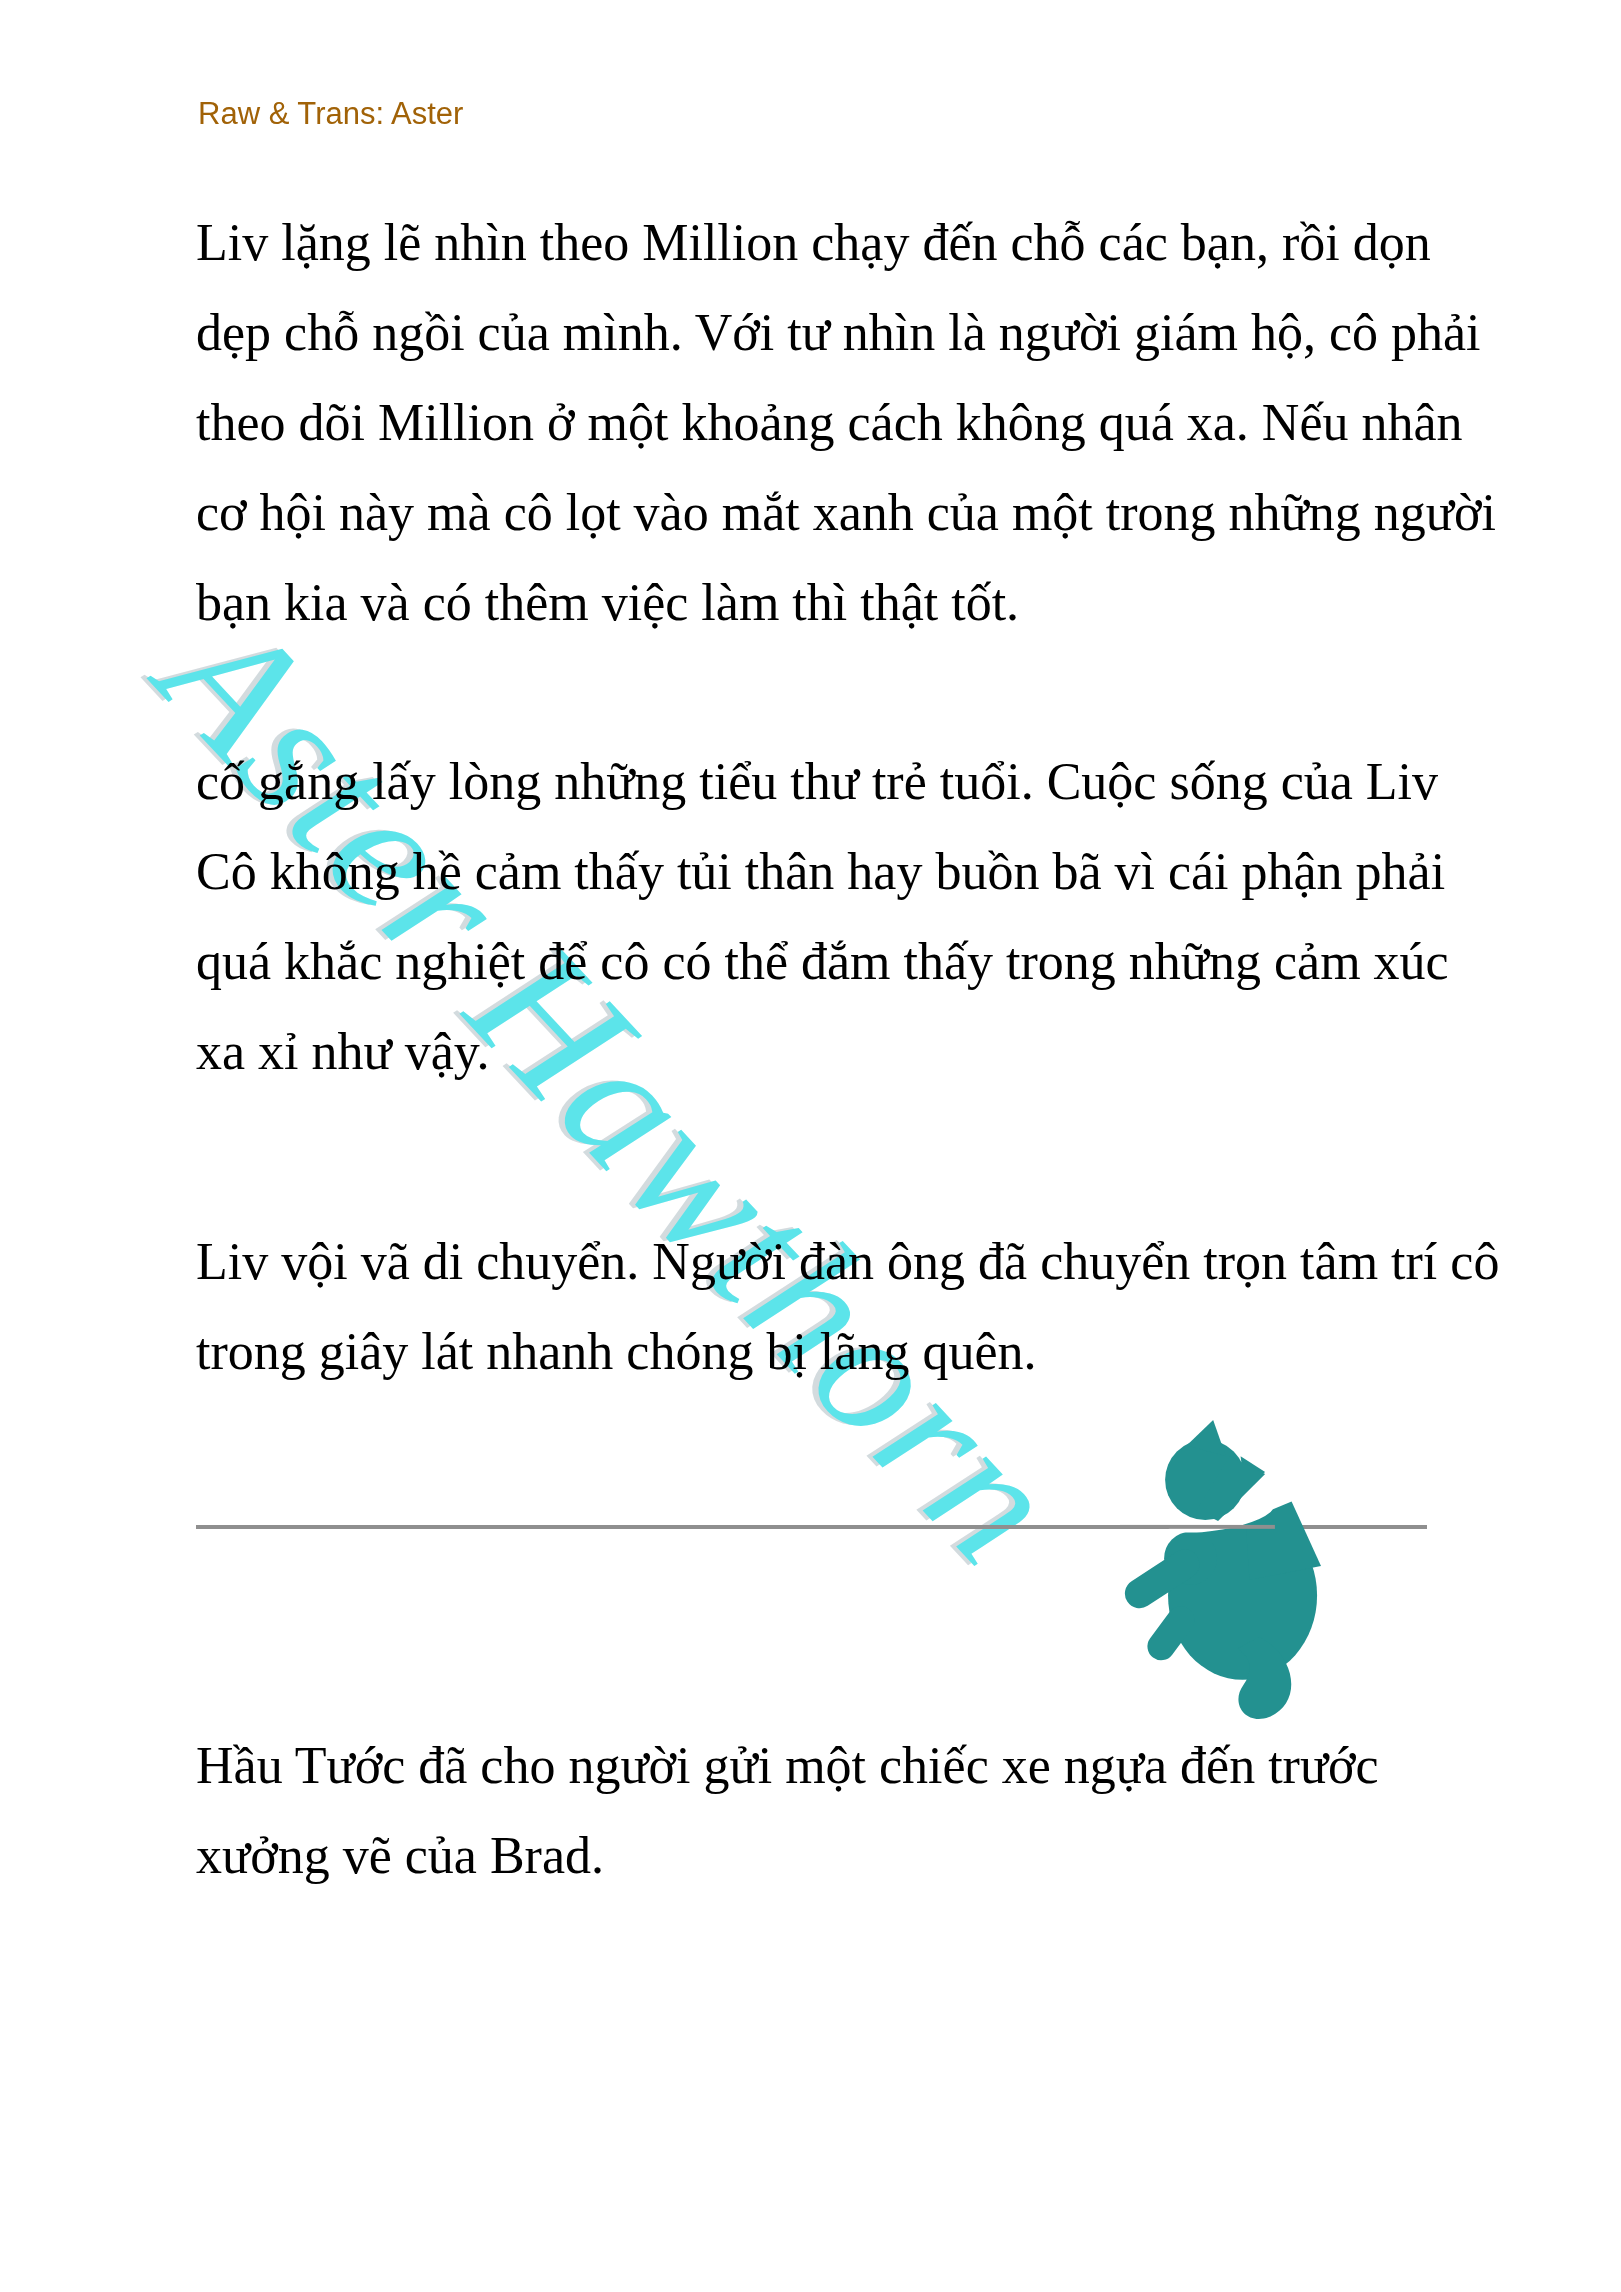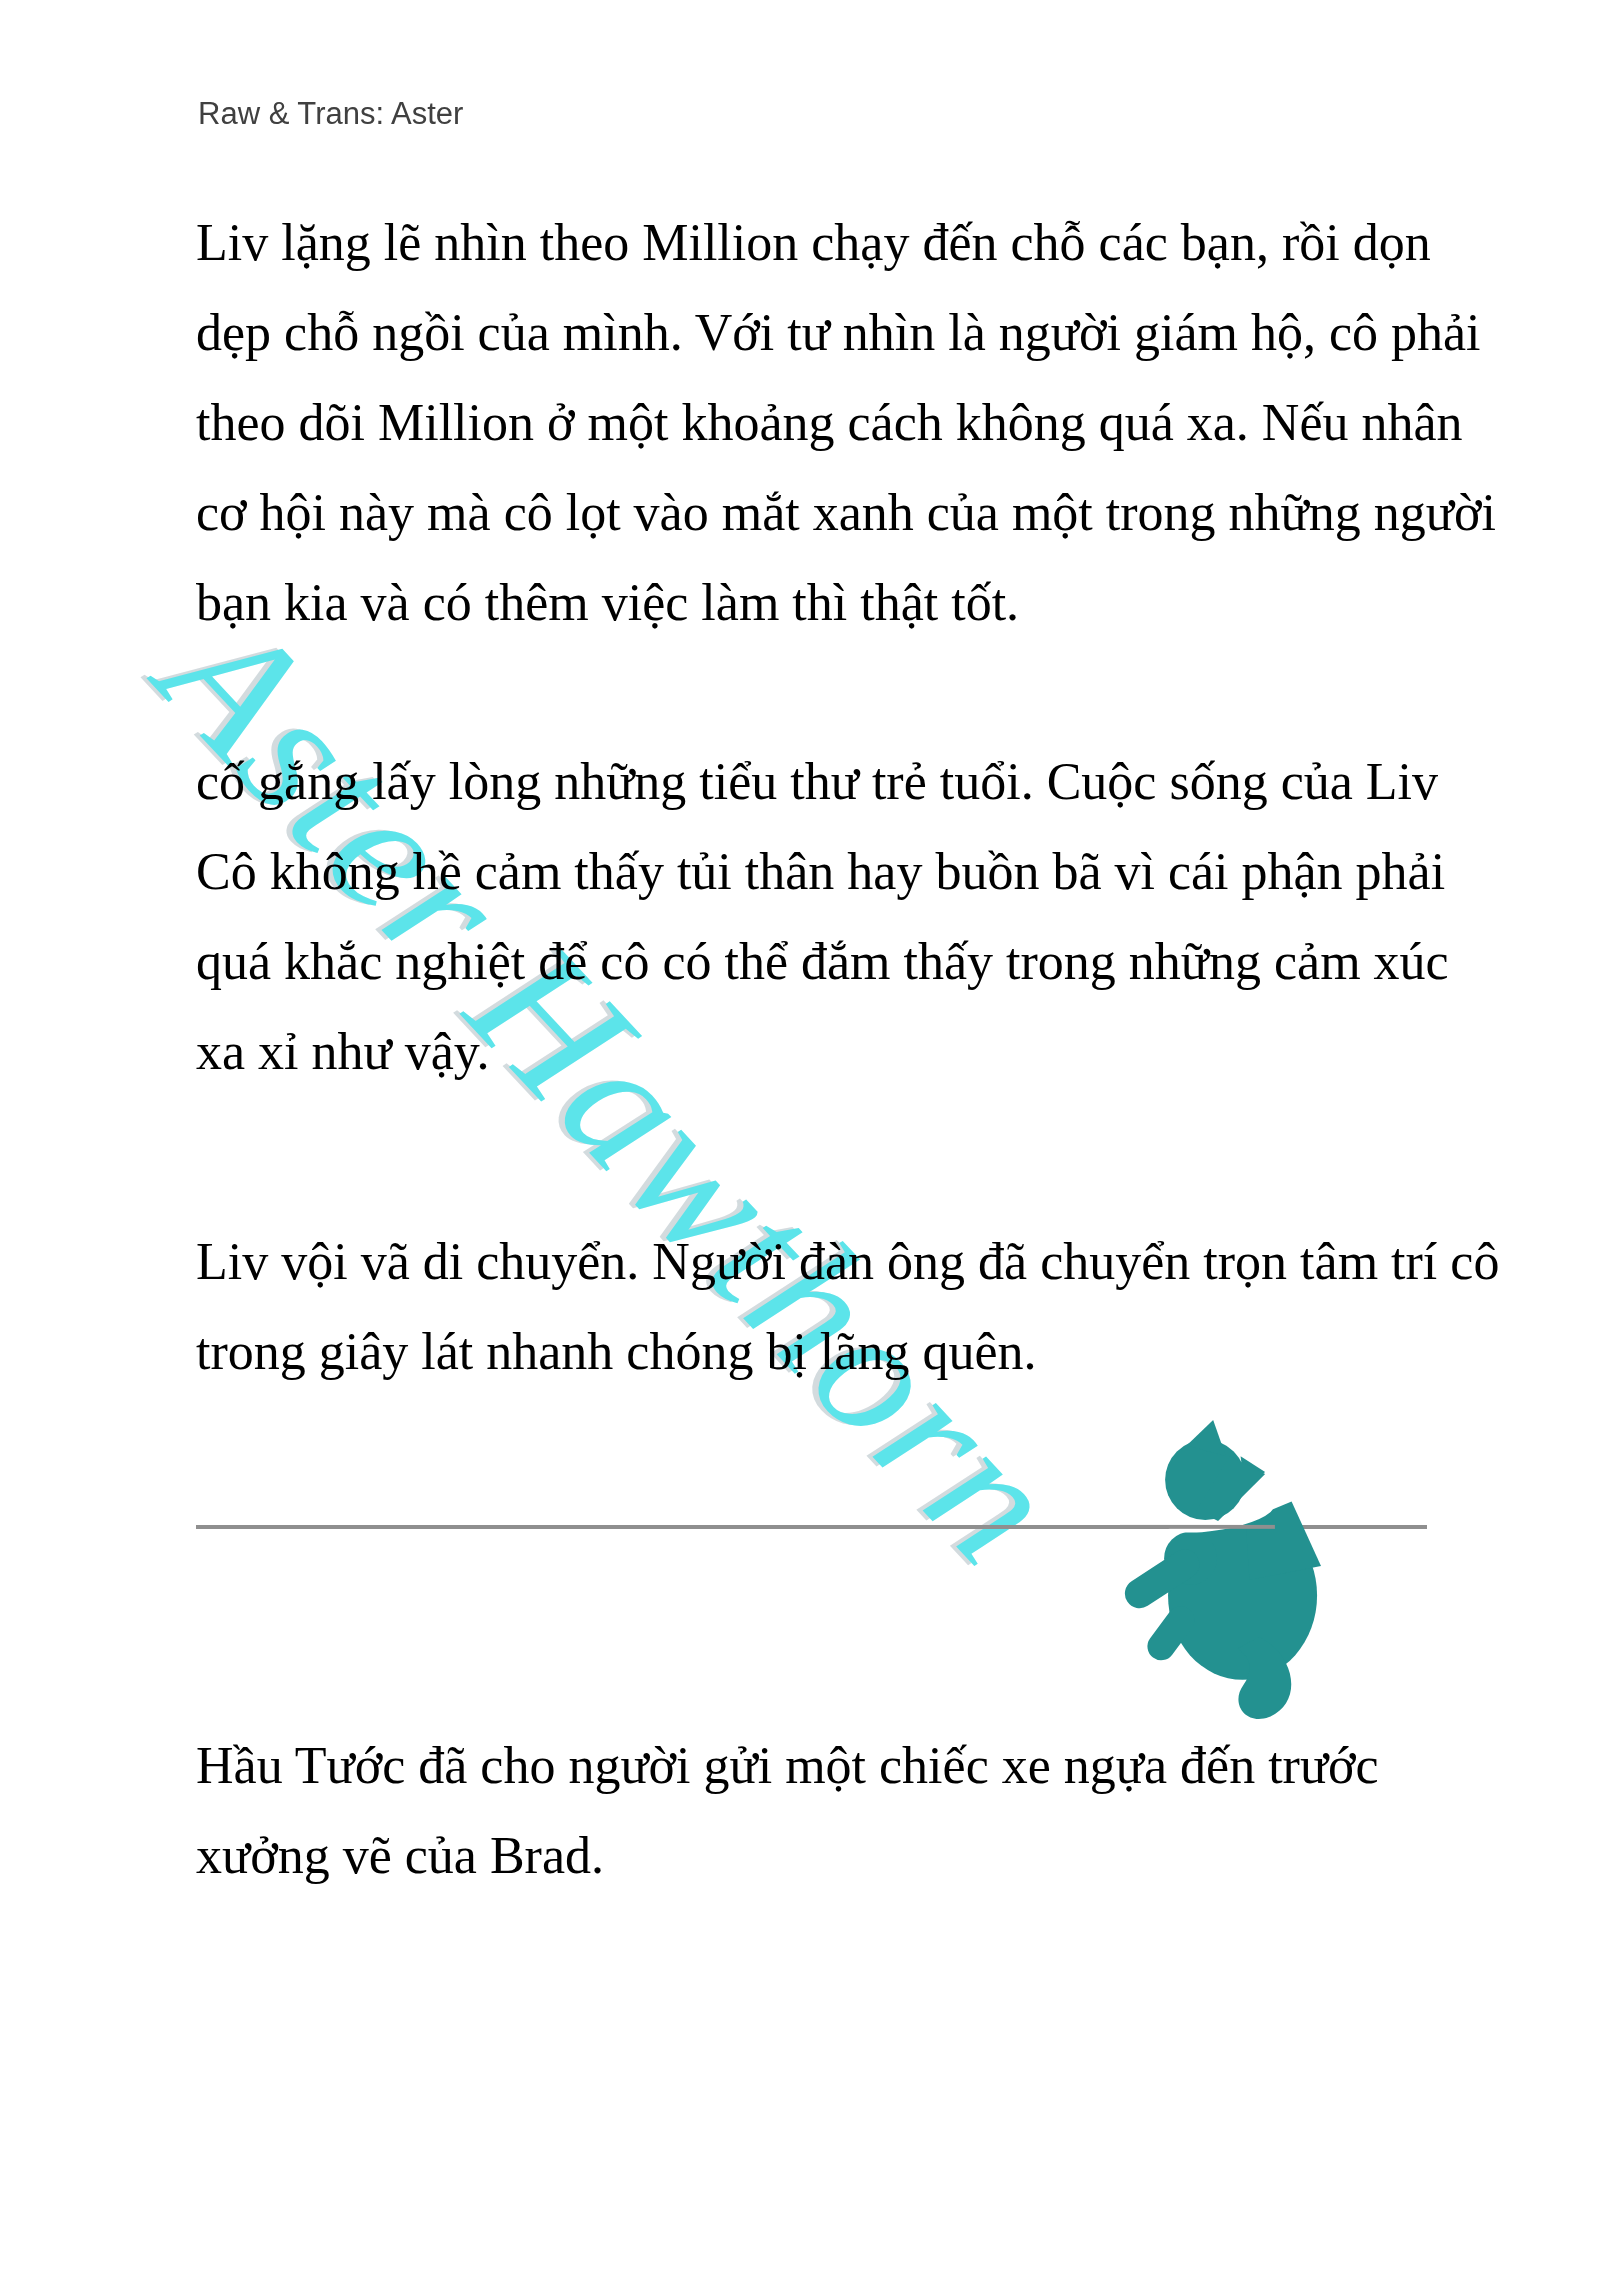--- a/index.html
+++ b/index.html
@@ -13,21 +13,21 @@
   }
 
   
   .credit {
     position: absolute;
     left: 198px;
     top: 94px;
     font-family: "Liberation Sans", "DejaVu Sans", sans-serif;
     font-size: 31px;
     line-height: 39px;
-    color: #404040;
+    color: #a16207;
     white-space: nowrap;
     z-index: 3;
   }
 
   
   .para {
     position: absolute;
     left: 196px;
     width: 1274px;
     font-family: "Liberation Serif", "DejaVu Serif", serif;

